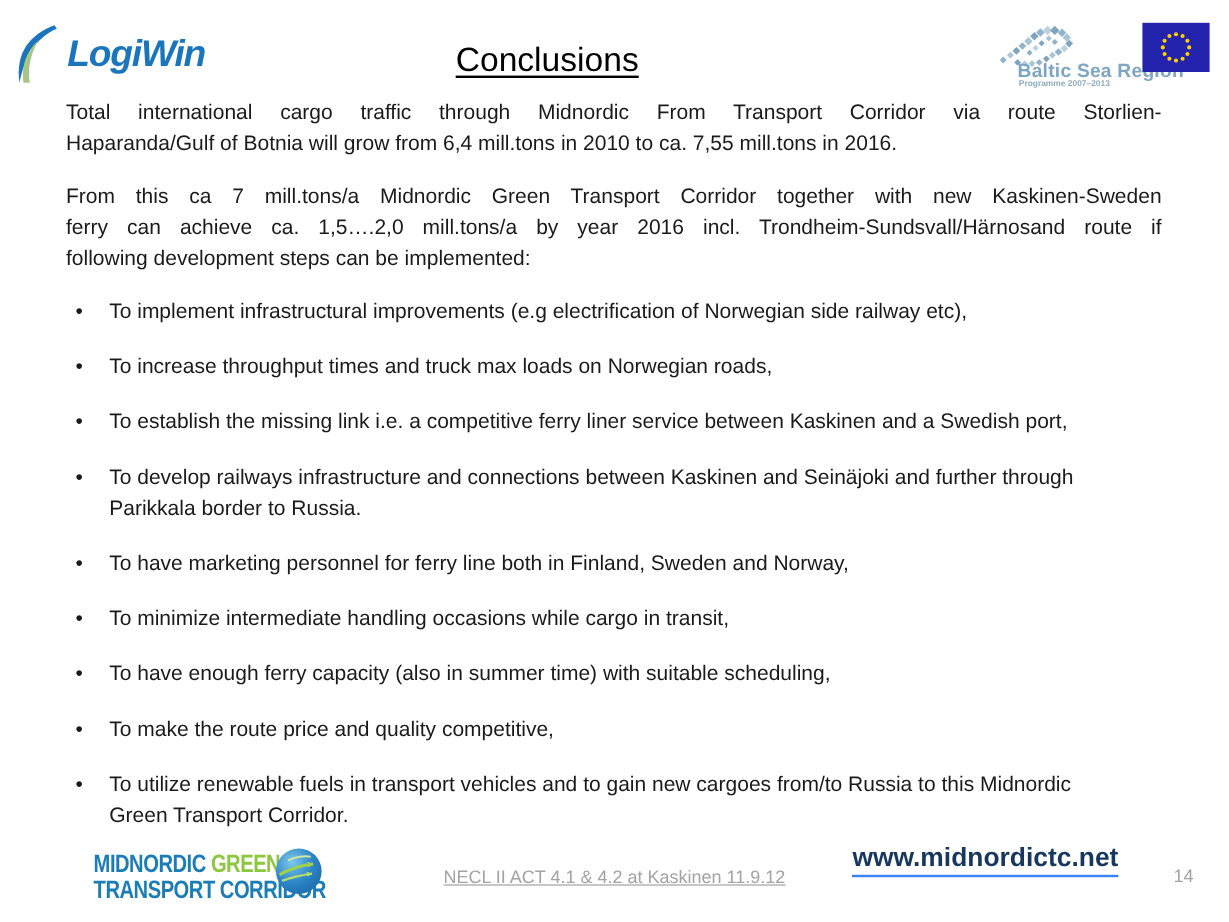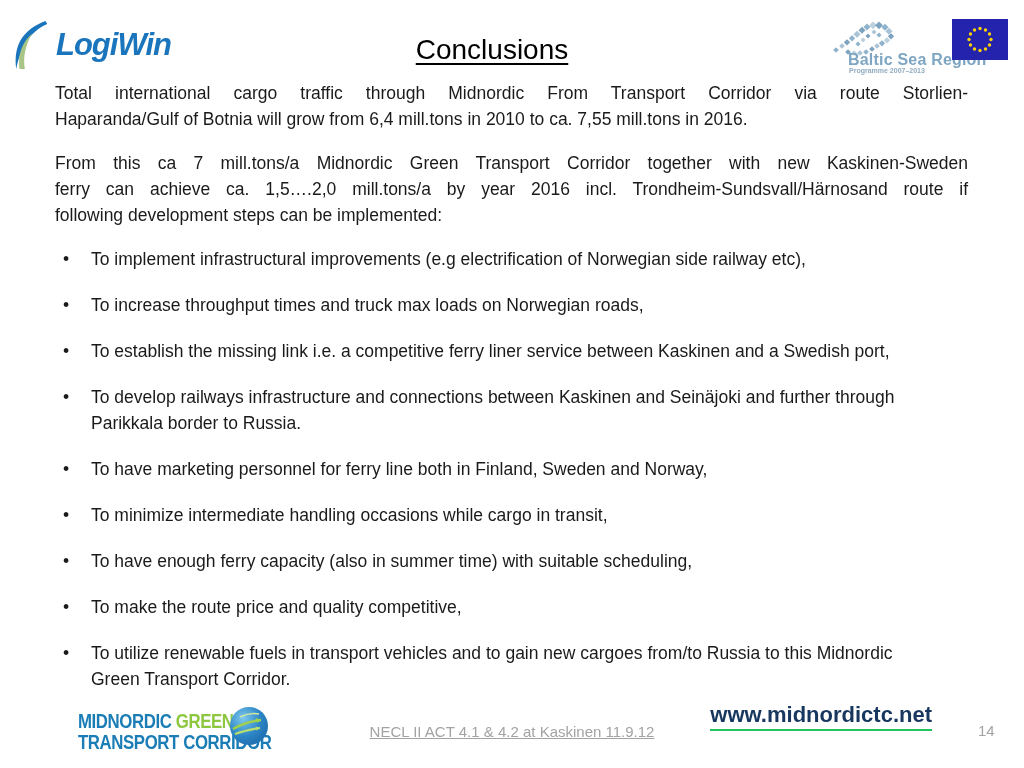--- a/index.html
+++ b/index.html
@@ -9,21 +9,21 @@
   .slide { position:absolute; inset:0; background:#fff; }
 
   
   .logiwin { position:absolute; left:10px; top:20px; display:flex; align-items:center; }
   .logiwin svg { display:block; }
   .logiwin .lw-text { font-size:31px; font-weight:bold; font-style:italic;
                       color:#1b75bc; letter-spacing:-1px; margin-left:2px; }
 
   .slide-title { position:absolute; left:0; top:34px; width:912px; text-align:center;
                  font-size:28px; color:#000; text-decoration:underline;
-                 text-underline-offset:4px;padding-left:36px; }
+                 text-underline-offset:4px; }
 
   .baltic { position:absolute; left:826px; top:18px; width:124px; height:52px; }
   .baltic svg { position:absolute; left:2px; top:2px; }
   .baltic-name { position:absolute; left:22px; top:33px; font-size:16px; font-weight:bold;
                  color:#7ea6c3; letter-spacing:0.2px; white-space:nowrap; }
   .baltic-prog { position:absolute; left:23px; top:49px; font-size:7px; font-weight:bold;
                  color:#90abbf; white-space:nowrap; }
 
   .euflag { position:absolute; left:952px; top:19px; width:56px; height:41px;
             background:#2323ad; }
@@ -43,21 +43,21 @@
   .mnlogo { position:absolute; left:34px; top:710px;margin-left:44px; }
   .mnline { font-size:21px; font-weight:bold; line-height:21px; white-space:nowrap;
             transform:scaleX(0.8); transform-origin:left; letter-spacing:-0.5px; }
   .mn-blue { color:#1b7db5; }
   .mn-green { color:#8dc63f; }
   .mn-globe { position:absolute; left:150px; top:-5px; }
 
   .footer-event { position:absolute; left:0; top:723px; width:1024px; text-align:center;
                   font-size:15px; color:#a3a3a3;text-decoration:underline; }
   .website { position:absolute; right:92px; top:702px; font-size:22px; font-weight:bold;
-             color:#17375e; border-bottom:2px solid #22c55e; padding-bottom:1px;
+             color:#17375e; border-bottom:2px solid #3b82f6; padding-bottom:1px;
              text-decoration:none;text-align:right; }
   .pagenum { position:absolute; left:941px; top:722px; font-size:15px; color:#a3a3a3;margin-left:37px; }
 </style>
 </head>
 <body>
 
 <div class="slide">
 
   <div class="logiwin">
     <span>

